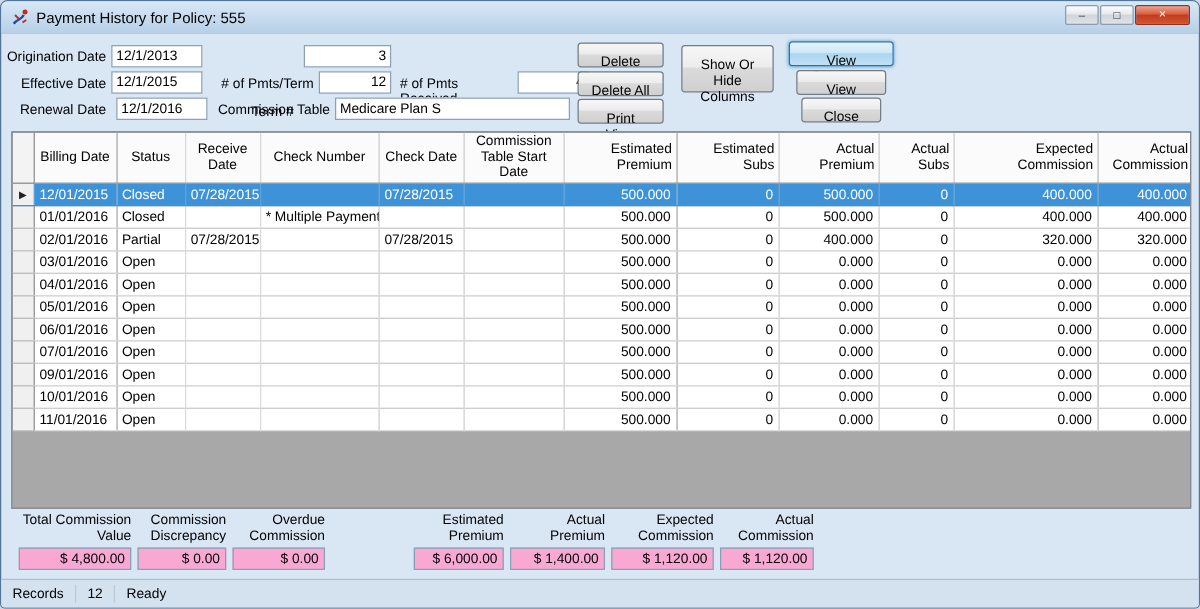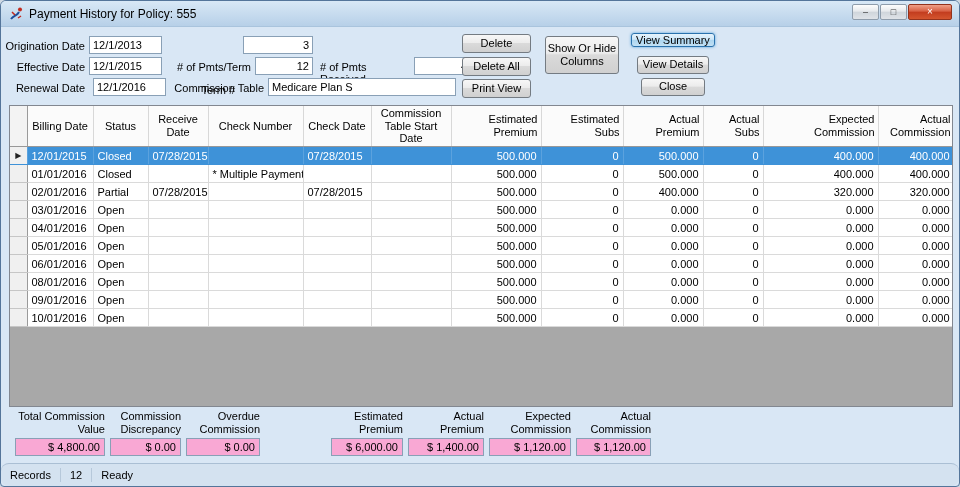--- a/index.html
+++ b/index.html
@@ -19,21 +19,21 @@
               border-color:#93321c;color:#fff;font-size:10px;}
   
   .lbl{position:absolute;font-size:11px;color:#000;}
   .r{text-align:right;}
   .tb{position:absolute;height:18px;border:1px solid #89a0b6;background:#fff;font-size:11px;
       font-family:inherit;padding:0 3px;box-sizing:border-box;color:#000;}
   .tb.num{text-align:right;}
   
   .btn{position:absolute;border:1px solid #747b82;border-radius:3px;cursor:default;
        background:linear-gradient(#f7f7f7,#ececec 45%,#dadada 50%,#d0d0d0);
-       font-size:11px;font-family:inherit;color:#000;box-sizing:border-box;padding:0;line-height:1.2;}
+       font-size:11px;font-family:inherit;color:#000;box-sizing:border-box;padding:9px;line-height:1.2;}
   .btn.default{border-color:#2a72ad;background:linear-gradient(#e6f3fc,#cde7f8 45%,#abd5f0 50%,#c2e1f5);
                box-shadow:0 0 3px #58a3da;}
   
   .grid{position:absolute;left:8px;top:104px;width:944px;height:302px;background:#a8a8a8;
         border:1px solid #828790;box-sizing:border-box;overflow:hidden;}
   table{border-collapse:collapse;table-layout:fixed;width:944px;}
   thead th{background:#fbfbfb;border-right:1px solid #d8d8d8;border-bottom:1px solid #989898;
            font-weight:normal;font-size:11px;color:#000;padding:1px 3px;height:38px;
            vertical-align:middle;text-align:center;line-height:1.15;overflow:hidden;}
   thead th.num{text-align:right;}
@@ -48,21 +48,21 @@
   
   .totals{position:absolute;left:14px;top:409px;display:flex;align-items:flex-end;gap:5px;}
   .total{display:flex;flex-direction:column;align-items:flex-end;}
   .total.gap{margin-left:66px;}
   .tlabel{font-size:11px;text-align:right;white-space:pre-line;line-height:1.15;margin-bottom:3px;color:#000;}
   .tvalue{height:18px;border:1px solid #89a0b6;background:#f9a8d4;font-size:11px;text-align:right;
           padding:0 4px;box-sizing:border-box;font-family:inherit;color:#000;}
   
   .statusbar{position:absolute;left:0;right:0;bottom:0;height:23px;background:#d4e2f0;
              border-top:1px solid #aabfd4;display:flex;align-items:center;padding:0 9px;
-             font-size:11px;color:#000;gap:9px;box-sizing:border-box;border-radius:8px;}
+             font-size:11px;color:#000;gap:9px;box-sizing:border-box;}
   .sep{width:1px;height:14px;background:#b6c8da;}
 </style>
 </head>
 <body>
 
 <div class="window">
 
   <div class="titlebar">
     <svg class="app-icon" viewBox="0 0 16 16">
       <path d="M3 13 C6 9 9 10 11 6" stroke="#1f4e9c" stroke-width="2" fill="none"></path>
@@ -241,21 +241,21 @@
             <td></td>
             <td class="num">500.000</td>
             <td class="num">0</td>
             <td class="num">0.000</td>
             <td class="num">0</td>
             <td class="num">0.000</td>
             <td class="num">0.000</td>
           </tr>
           <tr>
             <td class="selector"></td>
-            <td>08/01/2016</td>
+            <td>07/01/2016</td>
             <td>Open</td>
             <td></td>
             <td></td>
             <td></td>
             <td></td>
             <td class="num">500.000</td>
             <td class="num">0</td>
             <td class="num">0.000</td>
             <td class="num">0</td>
             <td class="num">0.000</td>
@@ -272,20 +272,35 @@
             <td class="num">500.000</td>
             <td class="num">0</td>
             <td class="num">0.000</td>
             <td class="num">0</td>
             <td class="num">0.000</td>
             <td class="num">0.000</td>
           </tr>
           <tr>
             <td class="selector"></td>
             <td>10/01/2016</td>
+            <td>Open</td>
+            <td></td>
+            <td></td>
+            <td></td>
+            <td></td>
+            <td class="num">500.000</td>
+            <td class="num">0</td>
+            <td class="num">0.000</td>
+            <td class="num">0</td>
+            <td class="num">0.000</td>
+            <td class="num">0.000</td>
+          </tr>
+          <tr>
+            <td class="selector"></td>
+            <td>11/01/2016</td>
             <td>Open</td>
             <td></td>
             <td></td>
             <td></td>
             <td></td>
             <td class="num">500.000</td>
             <td class="num">0</td>
             <td class="num">0.000</td>
             <td class="num">0</td>
             <td class="num">0.000</td>

